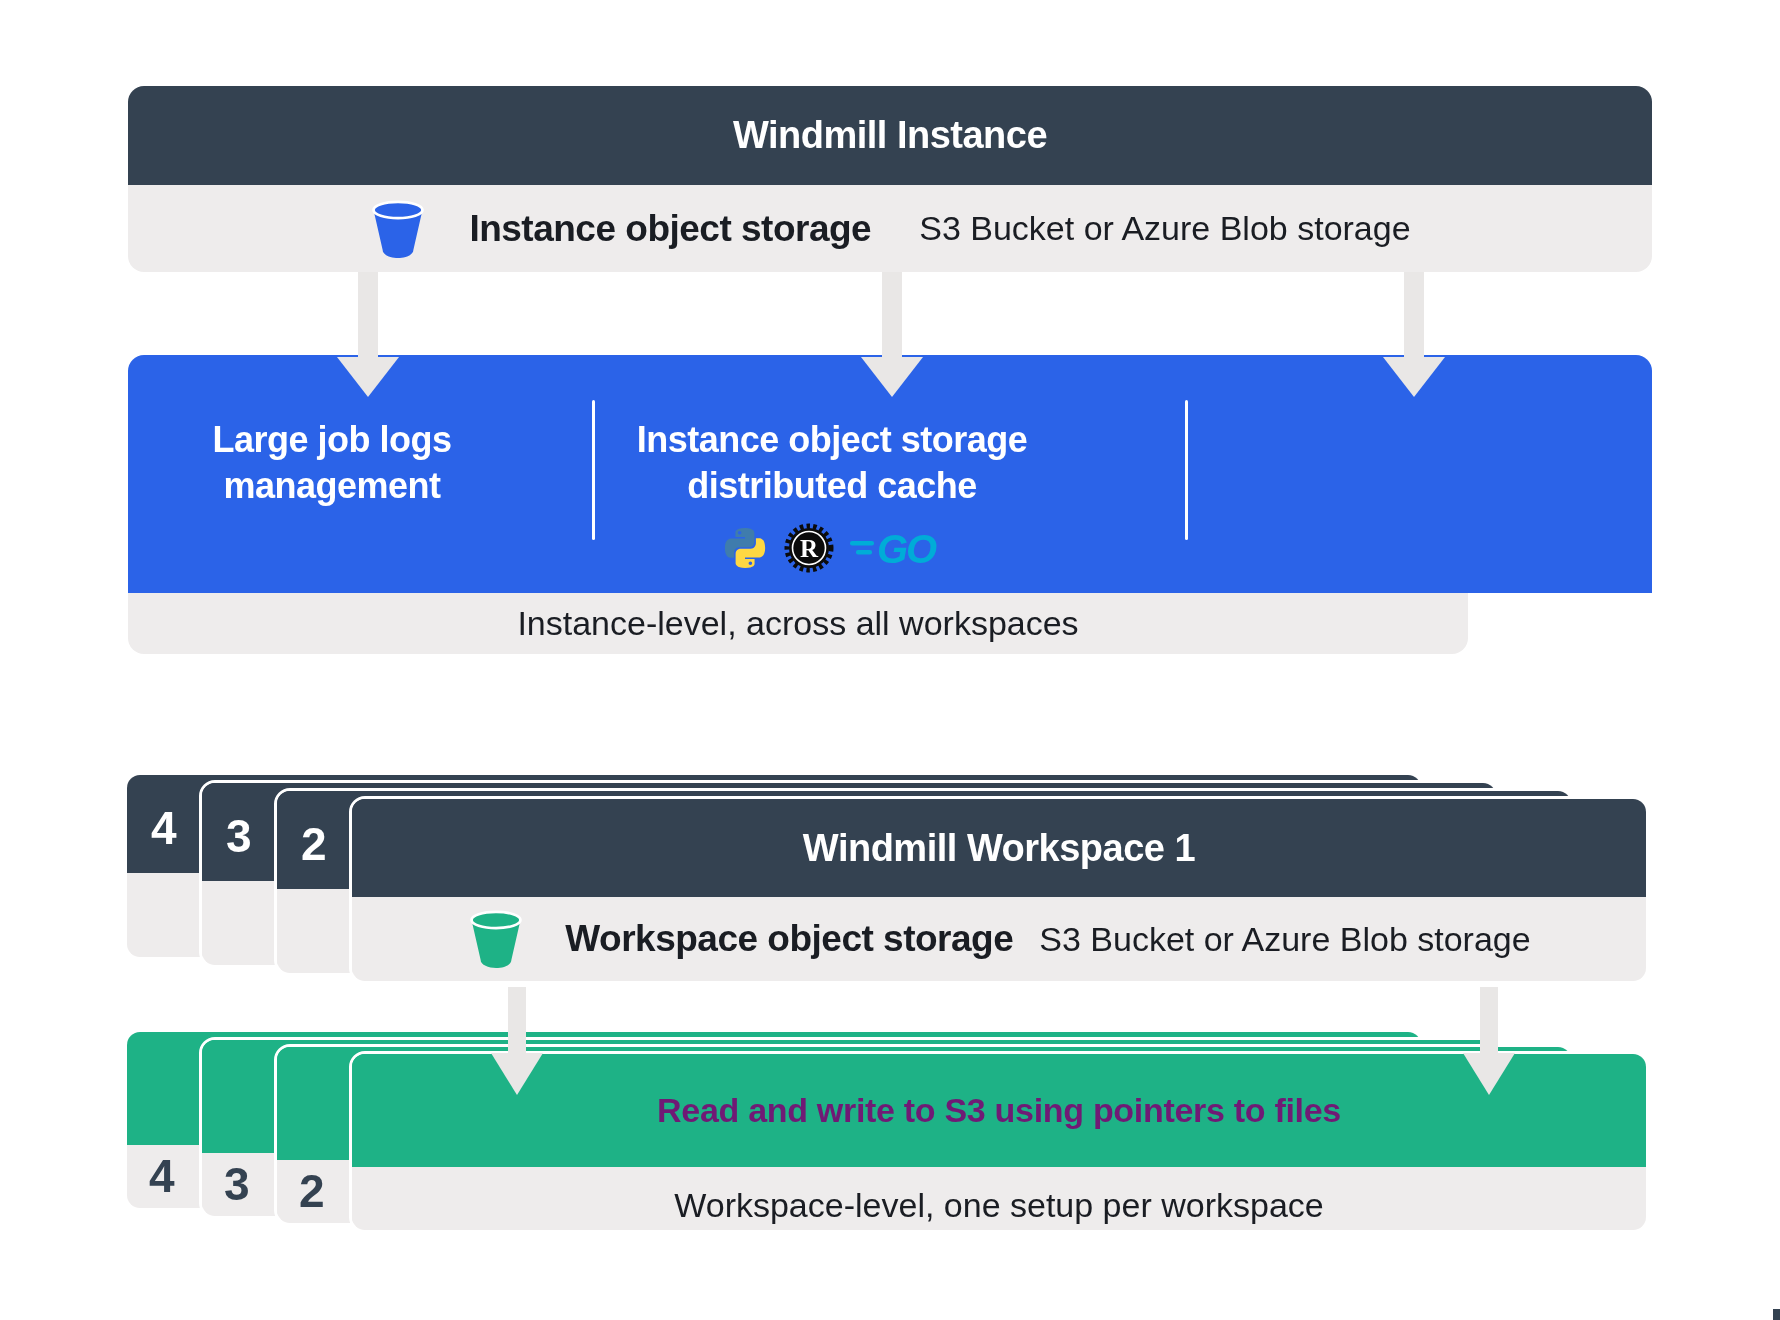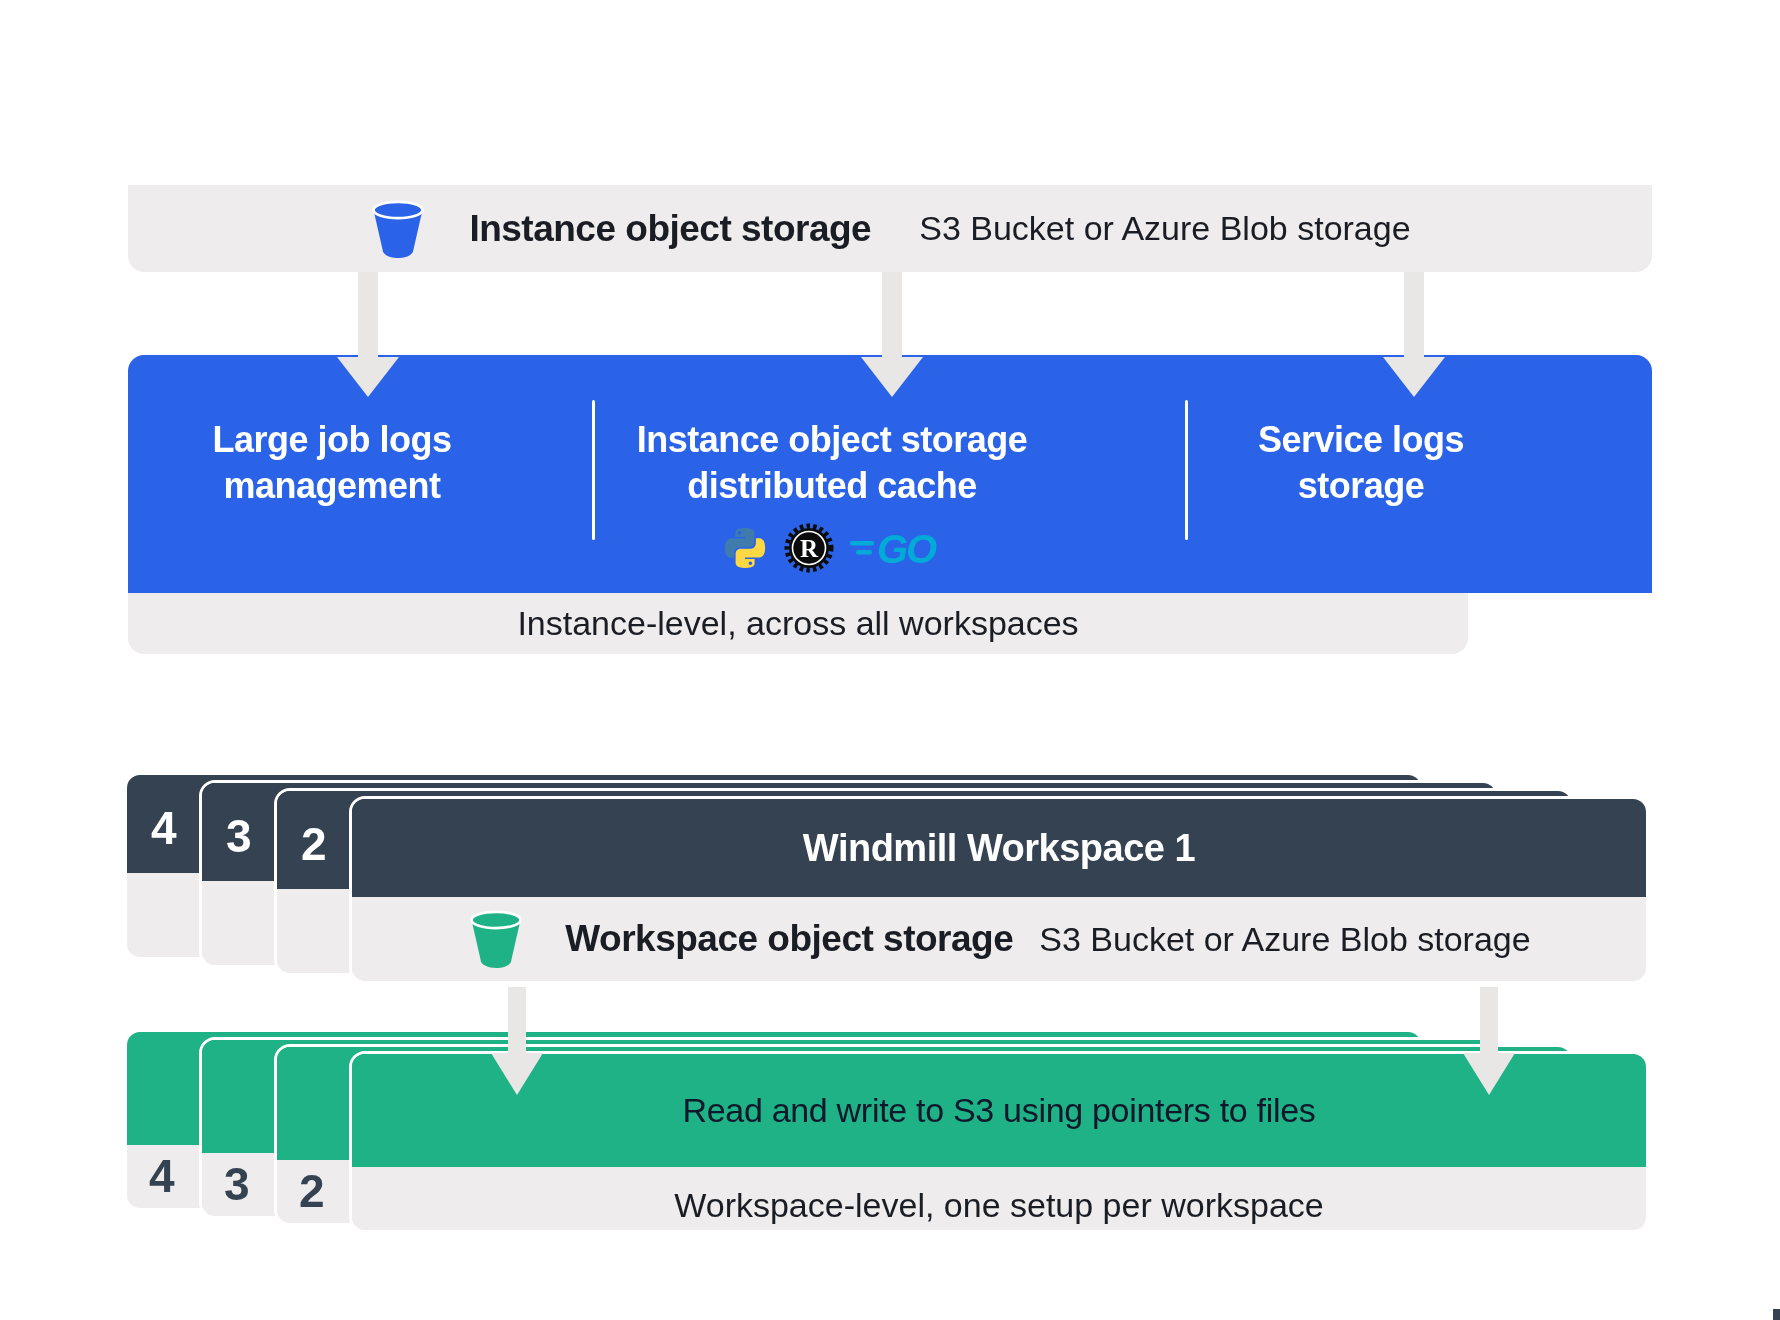--- a/index.html
+++ b/index.html
@@ -59,29 +59,32 @@
   .dark-card .hd { height:98px; background:#344251; display:flex; align-items:center; justify-content:center; }
   .dark-card .bd { height:84px; background:#eeecec; display:flex; align-items:center; justify-content:center; }
   .green-card { height:182px; }
   .green-card .top { height:113px; background:#1eb286; display:flex; align-items:center; justify-content:center; }
   .green-card .bot { height:76px;  background:#eeecec; display:flex; align-items:center; justify-content:center; }
 
   .stack-num { position:absolute; font-size:46px; font-weight:bold; line-height:46px; }
   .num-light { color:#ffffff; left:24px; top:30px; }
   .num-dark  { color:#344251; left:22px; top:121px; }
 
-  .green-title { color:#0f172a; font-size:34px; font-weight:normal; letter-spacing:-0.3px; }
+  .green-title { color:#701a75; font-size:34px; font-weight:bold; letter-spacing:-0.3px; }
 
   .corner-mark { left:1773px; top:1309px; width:7px; height:11px; background:#344251; }
 </style>
 </head>
 <body>
 
 <div class="canvas">
 
+  <div class="abs inst-header">
+    <span class="hd-title">Windmill Instance</span>
+  </div>
 
   <div class="abs inst-bar">
     <svg width="58" height="60" viewBox="0 0 64 66">
       <path d="M5 12 L15 56 C15 62 24 65 32 65 C40 65 49 62 49 56 L59 12 Z" fill="#2b63e8"></path>
       <ellipse cx="32" cy="12" rx="27" ry="9" fill="#2b63e8" stroke="#ffffff" stroke-width="3"></ellipse>
     </svg>
     <span class="bar-label">Instance object storage</span>
     <span class="bar-sub">S3 Bucket or Azure Blob storage</span>
   </div>
 
@@ -121,26 +124,20 @@
           <circle cx="25" cy="25" r="16.5" fill="none" stroke="#ffffff" stroke-width="1.6"></circle>
           <text x="25" y="34" text-anchor="middle" font-size="25" font-weight="bold" fill="#ffffff" font-family="Liberation Serif, serif">R</text>
         </svg>
         <svg width="92" height="42" viewBox="0 0 92 42">
           <rect x="0" y="14" width="24" height="4.5" rx="2" fill="#00acd7"></rect>
           <rect x="6" y="23" width="16" height="4.5" rx="2" fill="#00acd7"></rect>
           <text x="27" y="36" font-weight="bold" font-style="italic" font-size="40" fill="#00acd7" letter-spacing="-2" font-family="Liberation Sans, sans-serif">GO</text>
         </svg>
       </div>
     </div>
-    <div class="blue-col col-3">
-      <div class="blue-text">
-        <div>Service logs</div>
-        <div>storage</div>
-      </div>
-    </div>
     <div class="divider d1"></div>
     <div class="divider d2"></div>
   </div>
 
   <div class="abs inst-caption">
     <span class="caption-text">Instance-level, across all workspaces</span>
   </div>
 
   <div class="card dark-card" style="left:124px; top:772px; z-index:1;">
     <div class="hd"></div>

